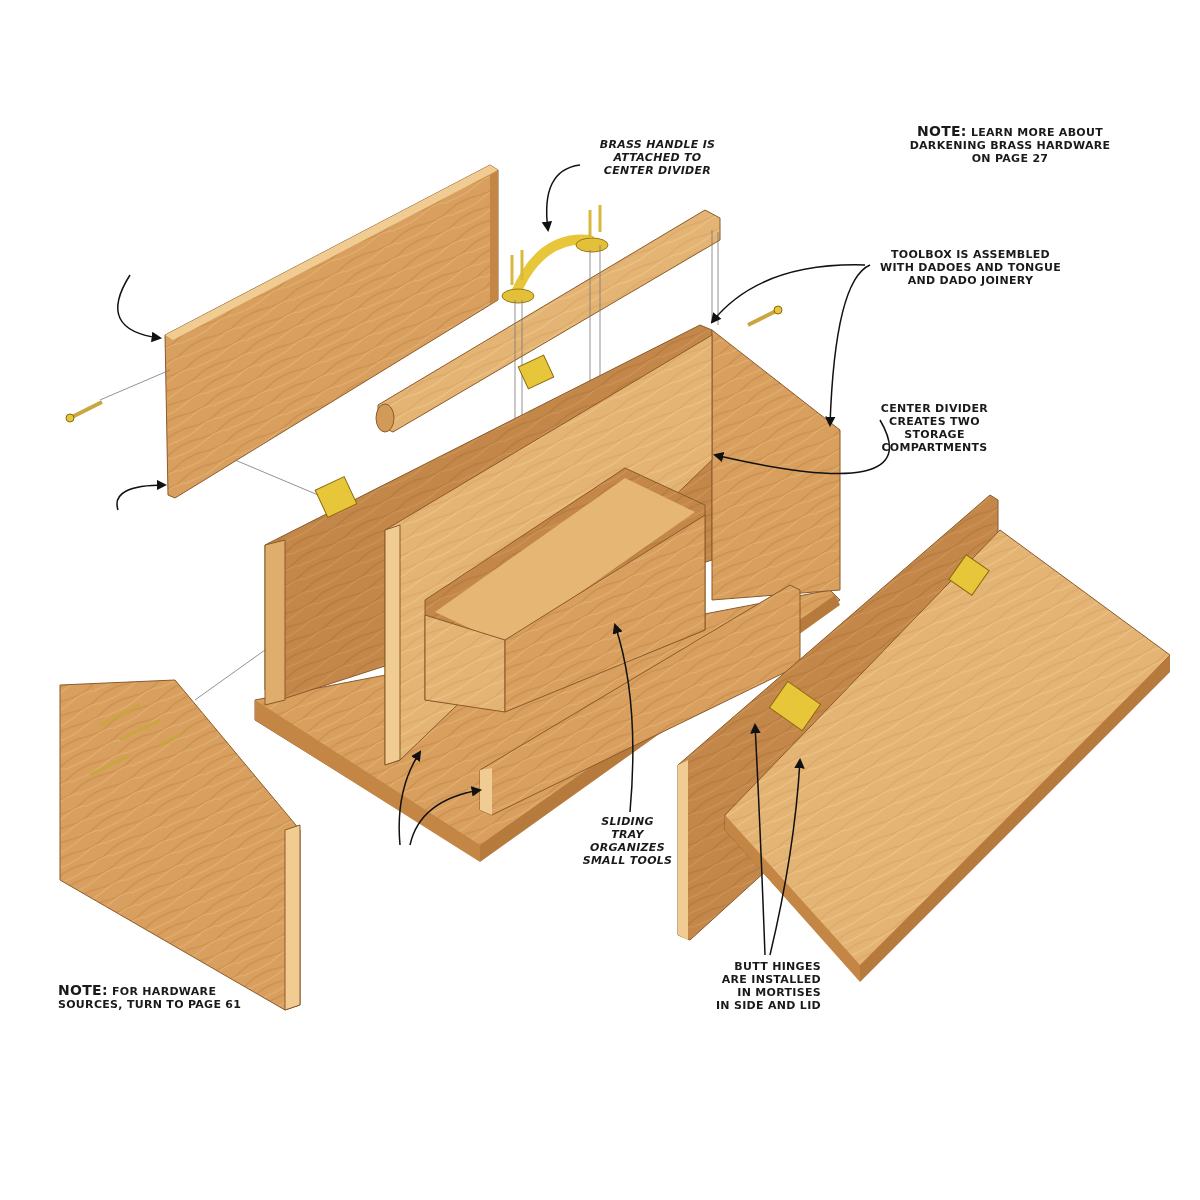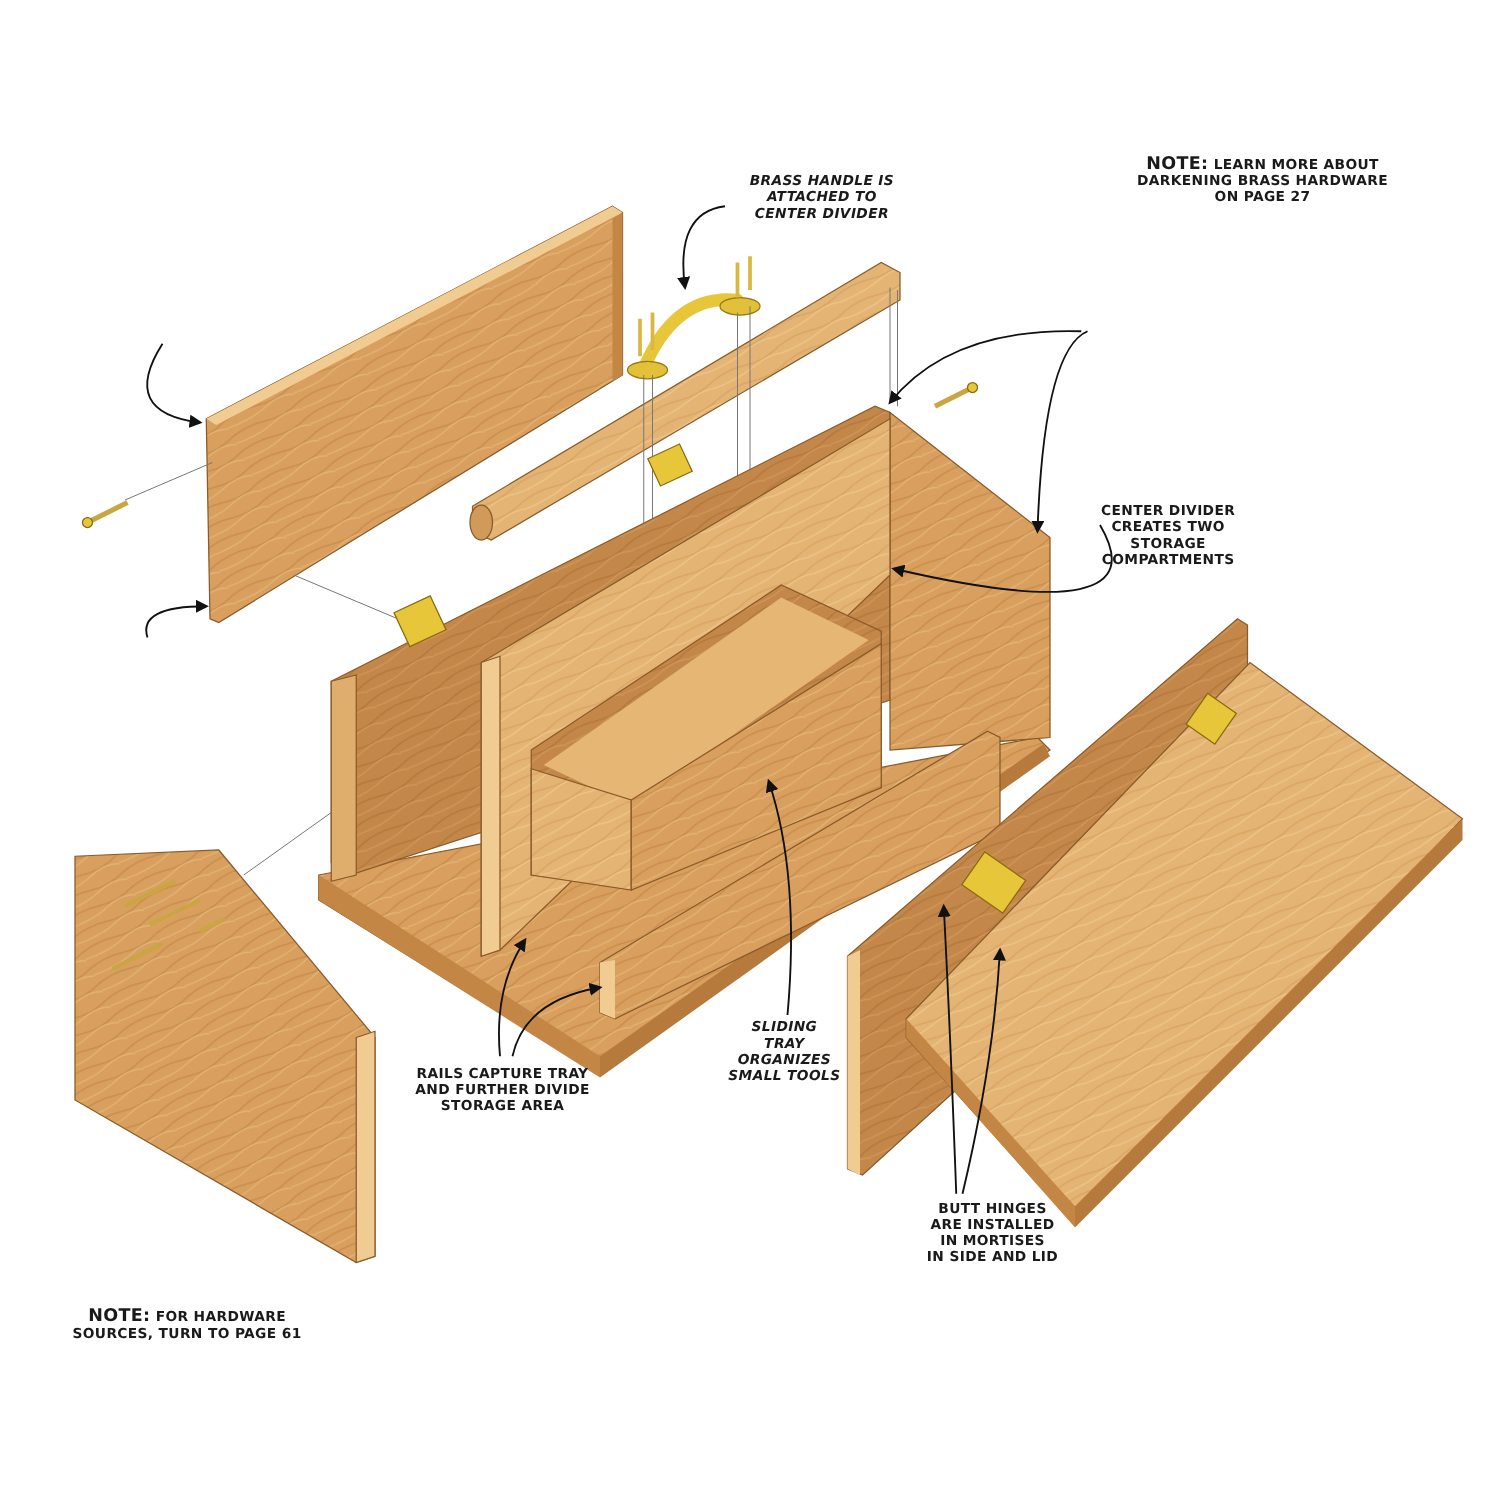--- a/index.html
+++ b/index.html
@@ -161,37 +161,37 @@
 
 
   <div class="label center" style="left:580px;top:138px;width:155px;font-style:italic;">BRASS HANDLE IS
 ATTACHED TO
 CENTER DIVIDER</div>
 
   <div class="label center" style="left:880px;top:125px;width:260px;"><span class="note">NOTE:</span><span> LEARN MORE ABOUT
 DARKENING BRASS HARDWARE
 ON PAGE 27</span></div>
 
+  <div class="label center" style="left:858px;top:248px;width:225px;">TOOLBOX IS ASSEMBLED
+WITH DADOES AND TONGUE
+AND DADO JOINERY</div>
 
   <div class="label center" style="left:862px;top:402px;width:145px;">CENTER DIVIDER
 CREATES TWO
 STORAGE
 COMPARTMENTS</div>
 
 
-  <div class="label center" style="left:312px;top:852px;width:180px;">RAILS CAPTURE TRAY
-AND FURTHER DIVIDE
-STORAGE AREA</div>
 
   <div class="label center" style="left:580px;top:815px;width:95px;font-style:italic;">SLIDING
 TRAY
 ORGANIZES
 SMALL TOOLS</div>
 
-  <div class="label center" style="left:724px;top:960px;width:140px;">BUTT HINGES
+  <div class="label center" style="left:681px;top:960px;width:140px;text-align:right;">BUTT HINGES
 ARE INSTALLED
 IN MORTISES
 IN SIDE AND LID</div>
 
-  <div class="label" style="left:58px;top:1047px;text-align:center;"><span class="note">NOTE:</span><span> FOR HARDWARE
+  <div class="label" style="left:58px;top:984px;"><span class="note">NOTE:</span><span> FOR HARDWARE
 SOURCES, TURN TO PAGE 61</span></div>
 
 </div>
 
 </body></html>

